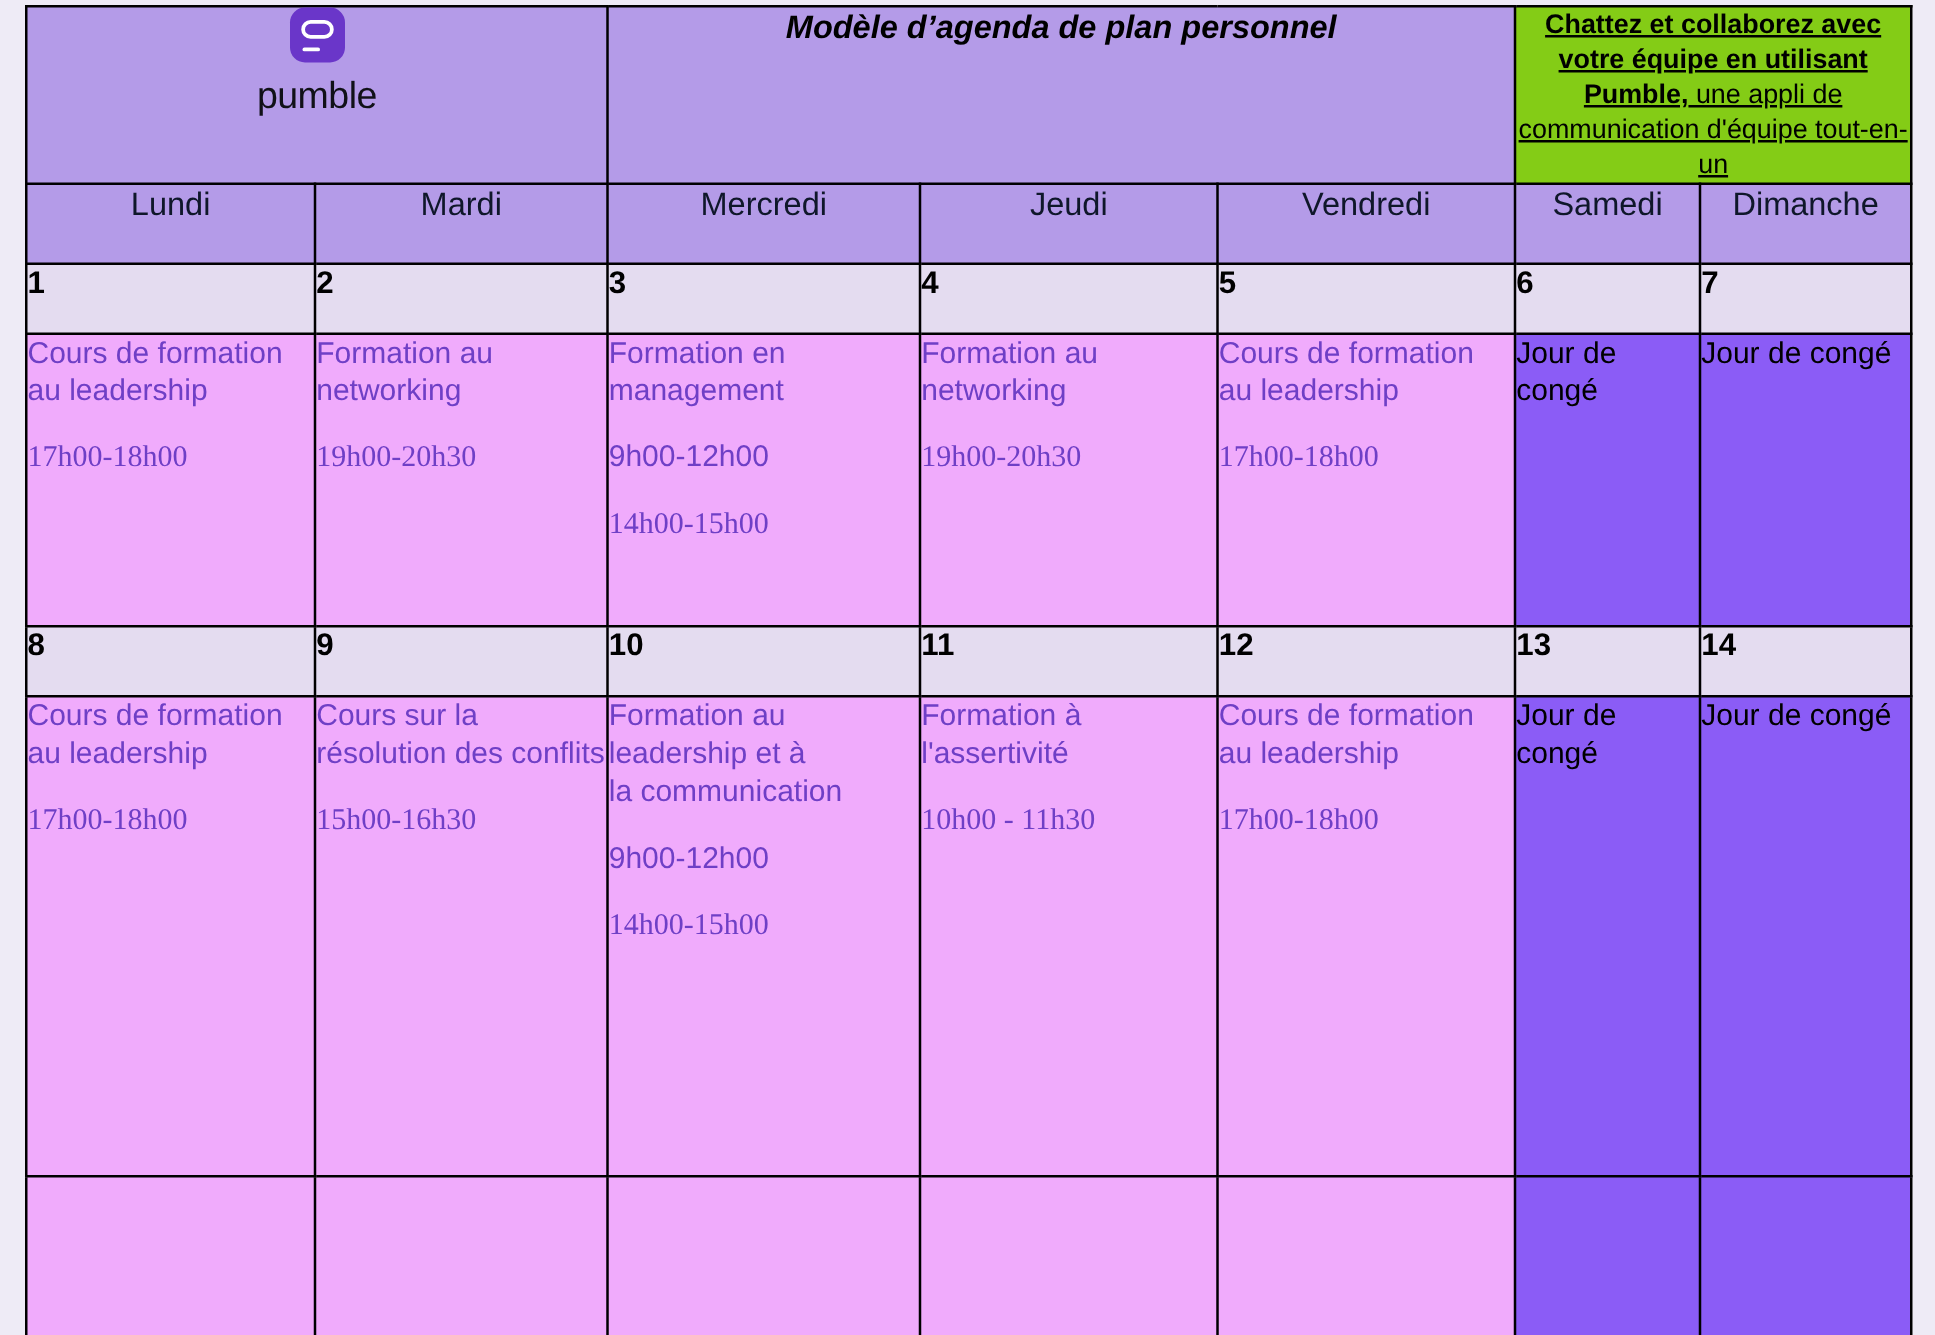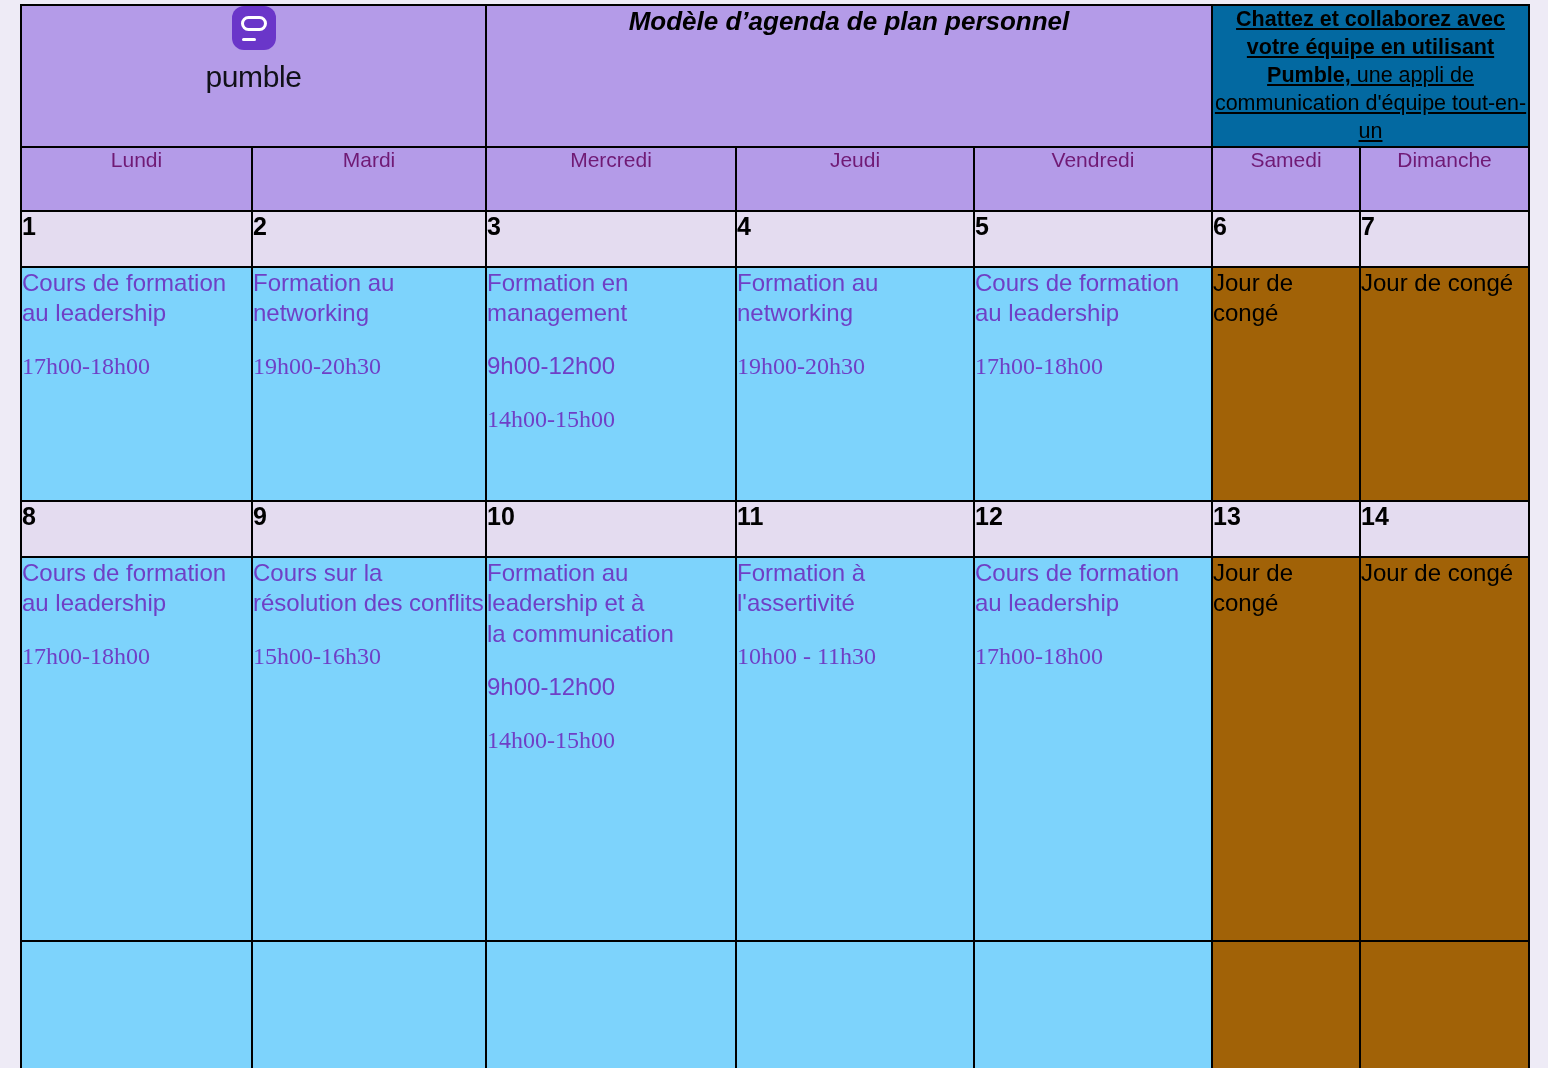--- a/index.html
+++ b/index.html
@@ -90,21 +90,21 @@
     font-style: italic;
   }
   .banner-title-cell .t {
     font-size: 26px;
     font-weight: bold;
     color: #000000;
     line-height: 1.18;
   }
 
   .banner-cta-cell {
-    background: #0369a1;
+    background: #84cc16;
     text-align: center;
     vertical-align: middle;
     padding: 4px 14px;
   }
   .cta-line {
     font-size: 21.5px;
     line-height: 1.3;
     color: #000000;
     text-decoration: underline;
     text-underline-offset: 2px;
@@ -126,45 +126,45 @@
   }
 
   
   .dow-cell {
     background: #B49BE8;
     text-align: center;
     vertical-align: middle;
     height: 62px;
   }
   .dow-cell .d {
-    font-size: 21px;
-    color: #701a75;
+    font-size: 26px;
+    color: #0f172a;
     font-weight: 400;
   }
 
   
   .num-cell {
     background: #E4DCF0;
     height: 54px;
     vertical-align: middle;
     padding: 0 0 0 10px;
   }
   .num-cell .n {
     font-size: 25px;
     font-weight: bold;
     color: #000000;
   }
 
   
   .evt-cell {
-    background: #7dd3fc;
+    background: #f0abfc;
     padding: 14px 12px 10px 10px;
   }
   .evt-cell.off {
-    background: #a16207;
+    background: #8b5cf6;
   }
   .evt-title {
     font-size: 24px;
     line-height: 1.28;
     color: #6F3FC6;
     margin: 0 0 22px 0;
   }
   .evt-time {
     font-size: 24px;
     line-height: 1.28;

